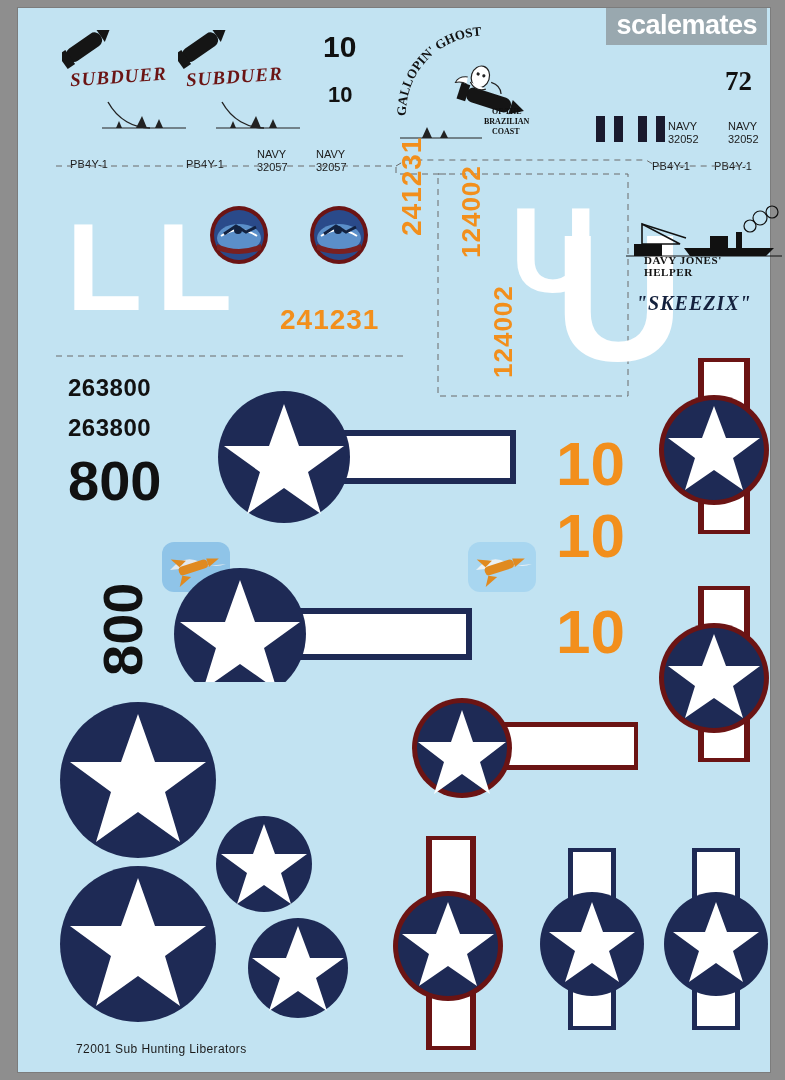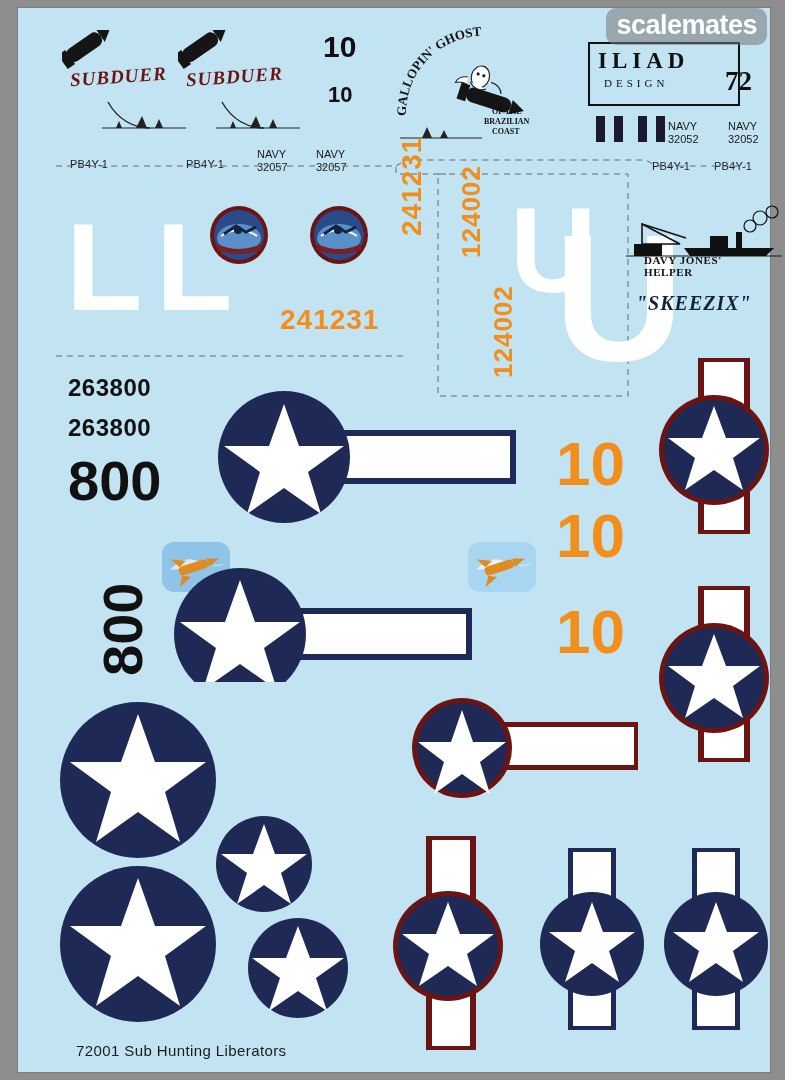--- a/index.html
+++ b/index.html
@@ -32,21 +32,20 @@
     right: 18px;
     top: 8px;
     font-size: 27px;
     font-weight: bold;
     letter-spacing: -0.5px;
     color: #ffffff;
     background: rgba(120,120,120,0.55);
     padding: 2px 10px 4px 10px;
     z-index: 60;
     font-family: "Liberation Sans", sans-serif;
-    border-radius: 10px;
   }
 
   
   .abs { position: absolute; }
 
   
   .cap {
     font-size: 11px;
     color: #1b1b1b;
     font-family: "Liberation Sans", sans-serif;
@@ -77,21 +76,21 @@
     white-space: nowrap;
   }
   .white-letter {
     color: #ffffff;
     font-family: "Liberation Sans", sans-serif;
     font-weight: bold;
     line-height: 1;
     white-space: nowrap;
   }
   .bottom-title {
-    font-size: 15px;
+    font-size: 12px;
     color:#1b1b1b;
     letter-spacing:0.4px;
   }
   .skeezix {
     font-family: "Liberation Serif", serif;
     font-weight: bold;
     font-style: italic;
     font-size: 20px;
     color: #14213d;
     letter-spacing: 1px;
@@ -214,26 +213,20 @@
       </g>
       <text x="96" y="88" font-family="Liberation Serif, serif" font-size="8" font-weight="bold" fill="#111">OF THE</text>
       <text x="88" y="98" font-family="Liberation Serif, serif" font-size="8" font-weight="bold" fill="#111">BRAZILIAN</text>
       <text x="96" y="108" font-family="Liberation Serif, serif" font-size="8" font-weight="bold" fill="#111">COAST</text>
 
       <path d="M4,112 L86,112" stroke="#222" stroke-width="1"></path>
       <path d="M26,112 l5,-11 l5,11 z" fill="#222"></path>
       <path d="M44,112 l4,-8 l4,8 z" fill="#222"></path>
     </svg>
 
-    <div class="abs" style="left:570px; top:34px;">
-      <div class="iliad-box">
-        <div class="iliad-word">ILIAD</div>
-        <div class="design-word">DESIGN</div>
-      </div>
-    </div>
     <div class="abs scale72" style="left:707px; top:58px;">72</div>
 
     <div class="abs bar-pair" style="left:578px; top:108px;">
       <div class="bar"></div>
       <div class="bar"></div>
     </div>
     <div class="abs bar-pair" style="left:620px; top:108px;">
       <div class="bar"></div>
       <div class="bar"></div>
     </div>

